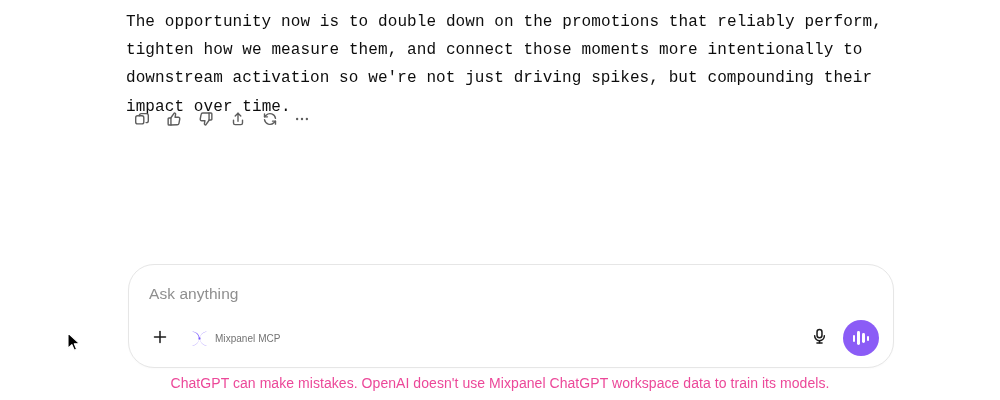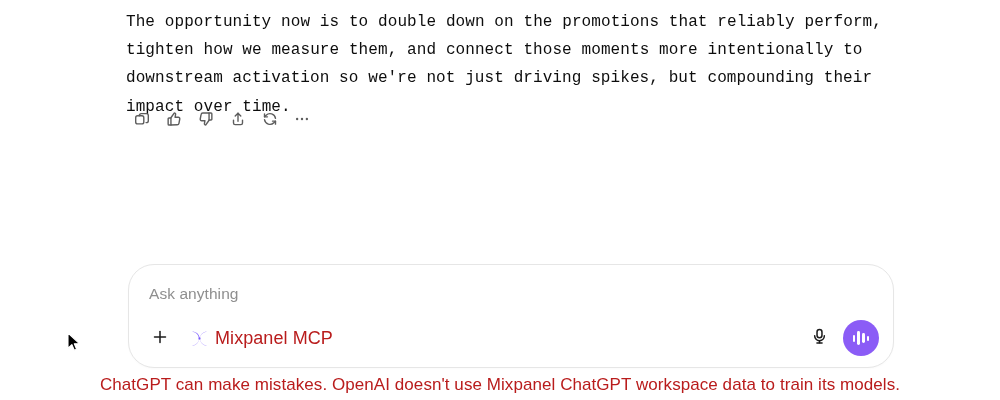--- a/index.html
+++ b/index.html
@@ -154,22 +154,22 @@
     border-radius: 8px;
     flex: 0 0 auto;
   }
   .mcp-logo {
     width: 17px;
     height: 17px;
     display: block;
     flex: 0 0 auto;
   }
   .mcp-label {
-    font-size: 18px;
-    color: #b91c1c;
+    font-size: 10px;
+    color: #737373;
     letter-spacing: 0.004em;
     font-family: "Liberation Sans", sans-serif;
     white-space: nowrap;
   }
 
   .composer-spacer { flex: 1 1 auto; }
 
   .mic-btn {
     width: 32px;
     height: 32px;
@@ -221,22 +221,22 @@
   .vb3 { height: 10px; }
   .vb4 { height: 5px; }
 
   
   .footer-note {
     position: absolute;
     left: 0;
     right: 0;
     top: 375px;
     text-align: center;
-    font-size: 17px;
-    color: #b91c1c;
+    font-size: 14px;
+    color: #ec4899;
     letter-spacing: 0.004em;
   }
 
   
   .cursor {
     position: absolute;
     left: 67px;
     top: 332px;
     width: 16px;
     height: 22px;

